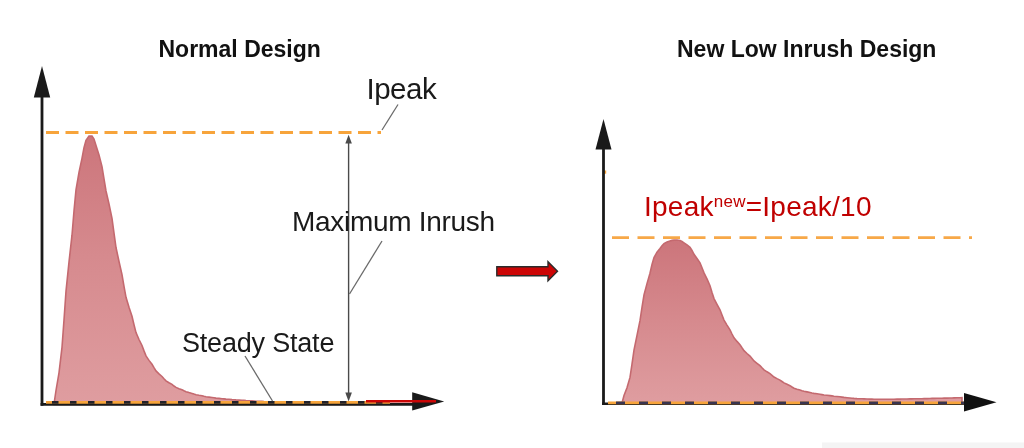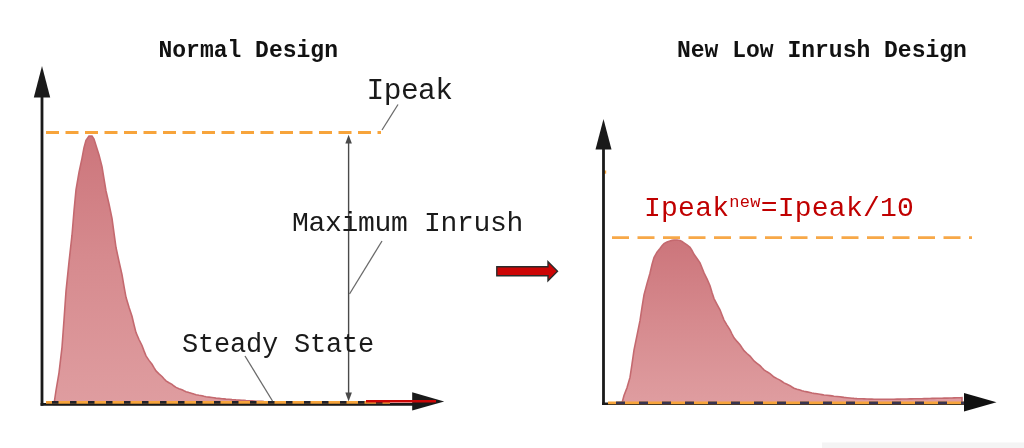--- a/index.html
+++ b/index.html
@@ -1,17 +1,17 @@
 <!DOCTYPE html>
 <html><head>
 <meta charset="utf-8">
 <style>
   html,body{margin:0;padding:0;background:#ffffff;}
   .stage{position:relative;width:1024px;height:448px;overflow:hidden;
-    font-family:Liberation Mono, monospace;filter:blur(0.45px);}
+    font-family:Liberation Sans, sans-serif;filter:blur(0.45px);}
 </style>
 </head>
 <body>
 <div class="stage">
 <svg width="1024" height="448" viewBox="0 0 1024 448">
   <defs>
     <linearGradient id="pinkL" x1="0" y1="135" x2="0" y2="405" gradientUnits="userSpaceOnUse">
       <stop offset="0" stop-color="#cc757b"></stop>
       <stop offset="0.45" stop-color="#d68a8e"></stop>
       <stop offset="1" stop-color="#df9da0"></stop>

